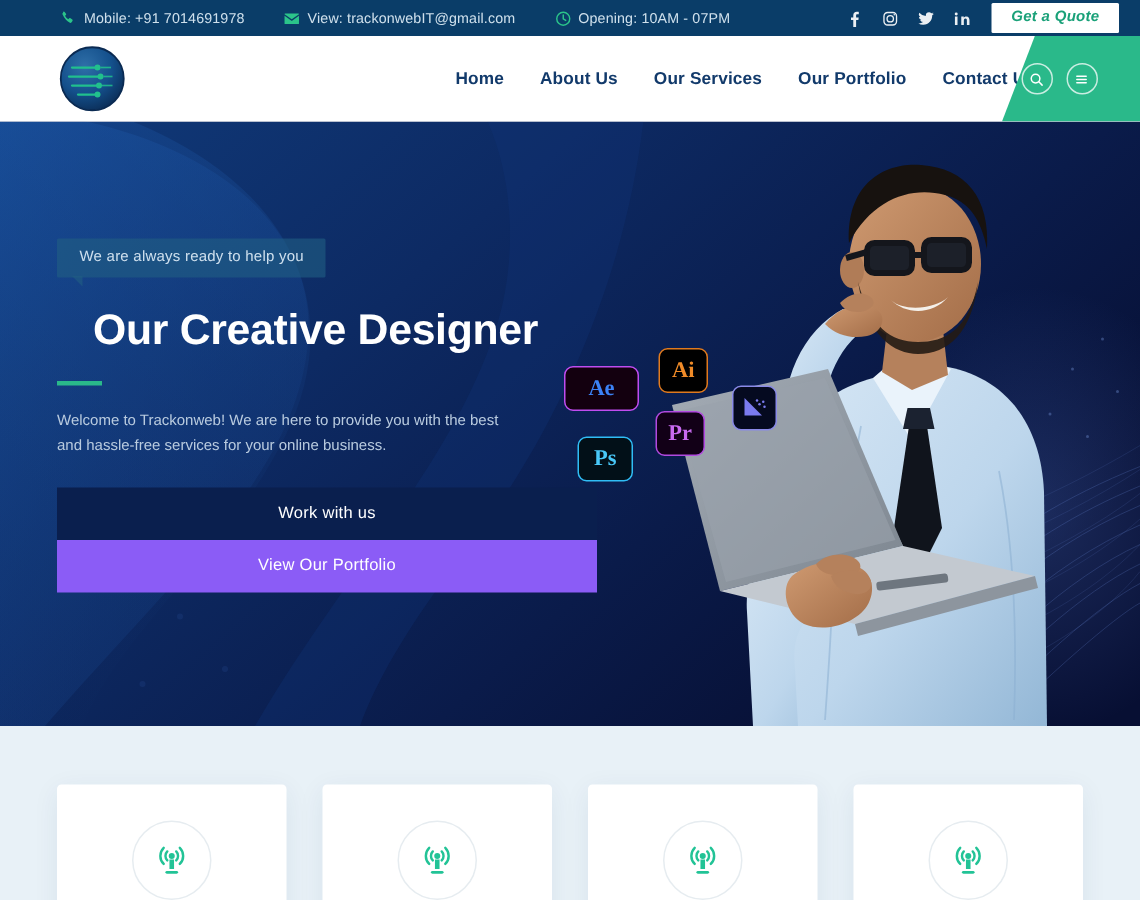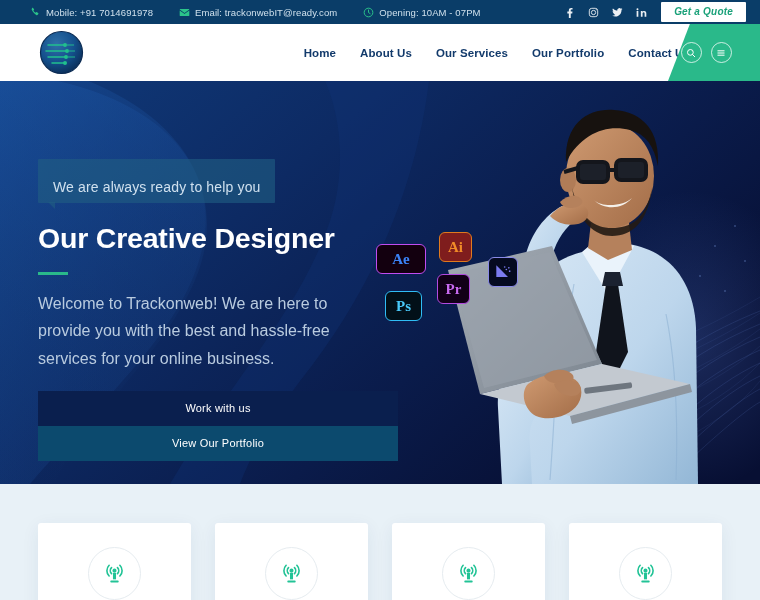--- a/index.html
+++ b/index.html
@@ -10,21 +10,21 @@
     font-family: "Liberation Sans", sans-serif;
     background: #ffffff;
   }
 
   
   .topbar {
     height: 24px;
     background: #0a3d68;
     display: flex;
     align-items: center;
-    padding-left: 30px;
+    padding-left: 40px;
     position: relative;
     z-index: 40;
   }
   .tb-item {
     display: flex;
     align-items: center;
     gap: 5px;
     color: #cfe0ec;
     font-size: 9.5px;
     letter-spacing: .1px;
@@ -135,75 +135,76 @@
     position: absolute;
     left: 38px;
     top: 78px;
     width: 360px;
     z-index: 6;
   }
   .badge {
     display: inline-block;
     background: rgba(32,93,130,.62);
     color: #cfe0ee;
-    font-size: 14px;
-    padding: 20px 14px 8px 15px;
+    font-size: 10px;
+    padding: 7px 14px 8px 15px;
     letter-spacing: .15px;
     position: relative;
     border-radius: 1px;
   }
   .badge::after {
     content: "";
     position: absolute;
     left: 10px; bottom: -6px;
     border-left: 7px solid transparent;
     border-right: 0px solid transparent;
     border-top: 7px solid rgba(32,93,130,.62);
   }
   .hero-h1 {
     margin-top: 17px;
     color: #ffffff;
     font-size: 28.5px;
     font-weight: bold;
     line-height: 1.33;
     letter-spacing: -.2px;
+    margin-left: 24px;
   }
   .green-rule {
     width: 30px; height: 3px;
     background: #2ab98a;
     margin-top: 14px;
   }
   .hero-p {
     margin-top: 15px;
     color: #b9cbdf;
-    font-size: 16px;
+    font-size: 10px;
     line-height: 1.72;
     max-width: 310px;
   }
   .hero-btns { margin-top: 19px; display: flex; flex-direction: column; }
   .btn {
     font-size: 11px;
     letter-spacing: .2px;
     padding: 12px 19px;
     border: none;
     cursor: pointer;
     font-family: "Liberation Sans", sans-serif;
     line-height: 1;
   }
   .btn-dark { background: #0a1f4e; color: #ffffff; }
-  .btn-green { background: #0c4a6e; color: #ffffff; }
+  .btn-green { background: #8b5cf6; color: #ffffff; }
 
   
   .adobe { position: absolute; z-index: 8; border-radius: 6px;
            display: flex; align-items: center; justify-content: center;
            font-size: 15px; font-weight: bold; font-family: "Liberation Serif", serif; }
   .ad-ae { left: 376px; top: 163px; width: 50px; height: 30px;
            background: #13000f; border: 1.4px solid #c04cf0; color: #3b82f6; }
   .ad-ai { left: 439px; top: 151px; width: 33px; height: 30px;
-           background: #7f1d1d; border: 1.4px solid #e07a1e; color: #f08b28; }
+           background: #000000; border: 1.4px solid #e07a1e; color: #f08b28; }
   .ad-ps { left: 385px; top: 210px; width: 37px; height: 30px;
            background: #021018; border: 1.4px solid #30bdf5; color: #49c8f8; }
   .ad-pr { left: 437px; top: 193px; width: 33px; height: 30px;
            background: #120017; border: 1.4px solid #b24ae0; color: #c86af0; }
   .ad-xd { left: 488px; top: 176px; width: 30px; height: 30px;
            background: #050a20; border: 1.4px solid #8a8ae8; }
   .ad-xd svg { width: 20px; height: 20px; display: block; }
 
   
   .person {
@@ -261,21 +262,21 @@
     </span>
     <span>Mobile: +91 7014691978</span>
   </div>
 
   <div class="tb-item">
     <span class="tb-ico">
       <svg viewBox="0 0 16 16" fill="currentColor">
           <path d="M1.5 3h13a.5.5 0 0 1 .5.5v.2L8 8.6 1 3.7v-.2A.5.5 0 0 1 1.5 3zM1 5.2l6.7 4.7a.5.5 0 0 0 .6 0L15 5.2v7.3a.5.5 0 0 1-.5.5h-13a.5.5 0 0 1-.5-.5z"></path>
         </svg>
     </span>
-    <span>Email: trackonwebIT@ready.com</span>
+    <span>View: trackonwebIT@gmail.com</span>
   </div>
 
   <div class="tb-item">
     <span class="tb-ico">
       <svg viewBox="0 0 16 16" fill="none" stroke="currentColor" stroke-width="1.4">
           <circle cx="8" cy="8" r="6.3"></circle>
           <path d="M8 4.4V8l2.4 1.6" stroke-linecap="round"></path>
         </svg>
     </span>
     <span>Opening: 10AM - 07PM</span>

